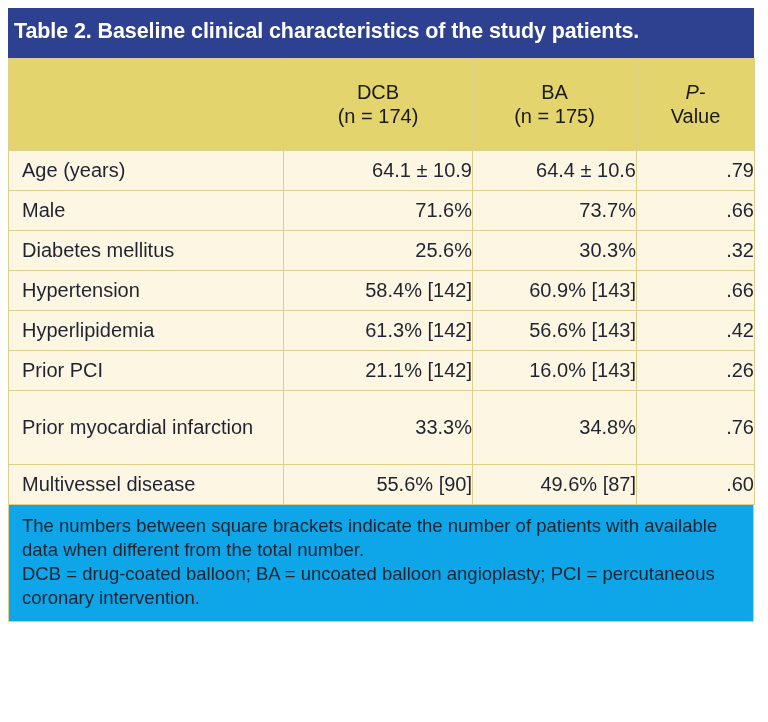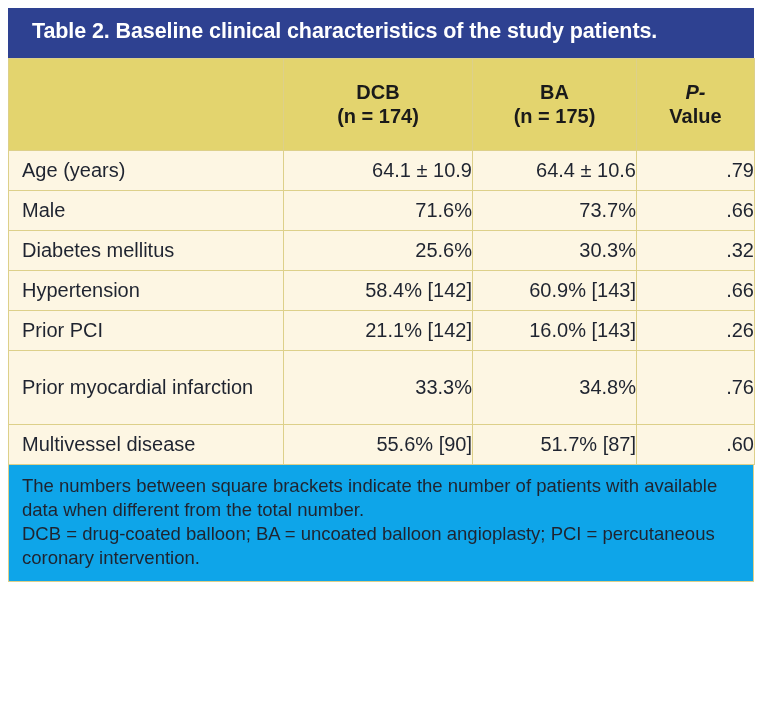--- a/index.html
+++ b/index.html
@@ -22,21 +22,21 @@
     width: 746px;
   }
 
   
   .table-title {
     background: #2e4191;
     color: #ffffff;
     font-size: 21.5px;
     font-weight: bold;
     line-height: 1.28;
-    padding: 10px 14px 12px 24px;
+    padding: 10px 14px 12px 6px;
     box-sizing: border-box;
     letter-spacing: -0.1px;
   }
 
   
   table.data {
     border-collapse: collapse;
     width: 746px;
     table-layout: fixed;
     background: #fdf6e3;
@@ -51,21 +51,21 @@
     border: 1px solid #ddd08a;
     padding: 0;
     vertical-align: middle;
   }
 
   
   thead tr.head-row th {
     background: #e3d46e;
     color: #1a1a1a;
     font-size: 20px;
-    font-weight: bold;
+    font-weight: normal;
     text-align: center;
     height: 92px;
     line-height: 1.22;
     padding: 4px 10px;
     box-sizing: border-box;
   }
   thead tr.head-row th.blank-head {
     background: #e3d46e;
   }
   .hdr-line { display: block; white-space: nowrap; }
@@ -161,35 +161,41 @@
         <td class="num-cell">30.3%</td>
         <td class="num-cell">.32</td>
       </tr>
       <tr>
         <td class="label-cell">Hypertension</td>
         <td class="num-cell">58.4% [142]</td>
         <td class="num-cell">60.9% [143]</td>
         <td class="num-cell">.66</td>
       </tr>
       <tr>
+        <td class="label-cell">Hyperlipidemia</td>
+        <td class="num-cell">61.3% [142]</td>
+        <td class="num-cell">56.6% [143]</td>
+        <td class="num-cell">.42</td>
+      </tr>
+      <tr>
         <td class="label-cell">Prior PCI</td>
         <td class="num-cell">21.1% [142]</td>
         <td class="num-cell">16.0% [143]</td>
         <td class="num-cell">.26</td>
       </tr>
       <tr class="tall">
         <td class="label-cell">Prior myocardial infarction</td>
         <td class="num-cell">33.3%</td>
         <td class="num-cell">34.8%</td>
         <td class="num-cell">.76</td>
       </tr>
       <tr>
         <td class="label-cell">Multivessel disease</td>
         <td class="num-cell">55.6% [90]</td>
-        <td class="num-cell">51.7% [87]</td>
+        <td class="num-cell">49.6% [87]</td>
         <td class="num-cell">.60</td>
       </tr>
     </tbody>
   </table>
 
   <div class="footnote">
     <p>The numbers between square brackets indicate the number of patients with available data when different from the total number.</p>
     <p>DCB = drug-coated balloon; BA =  uncoated balloon angioplasty; PCI = percutaneous coronary intervention.</p>
   </div>
 

